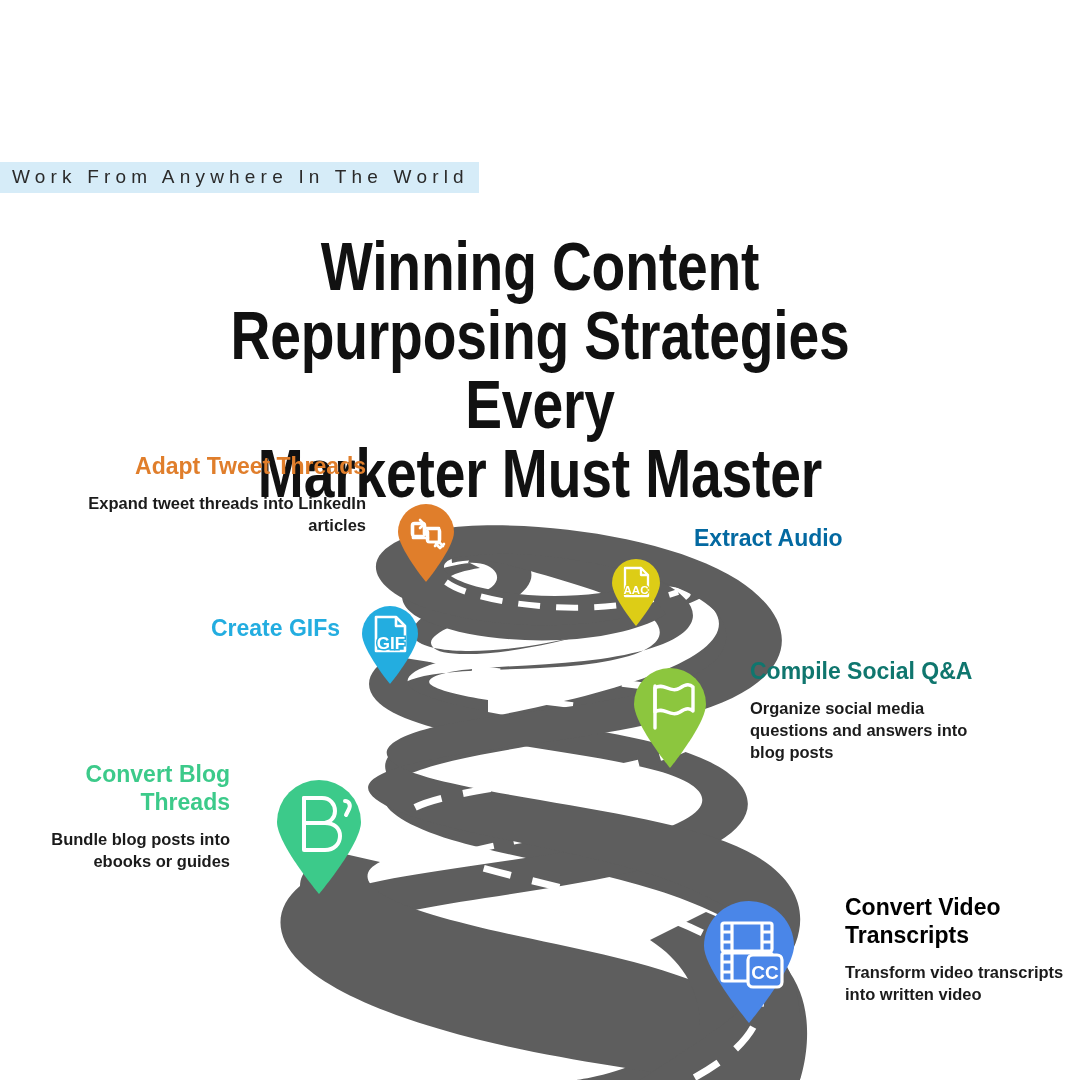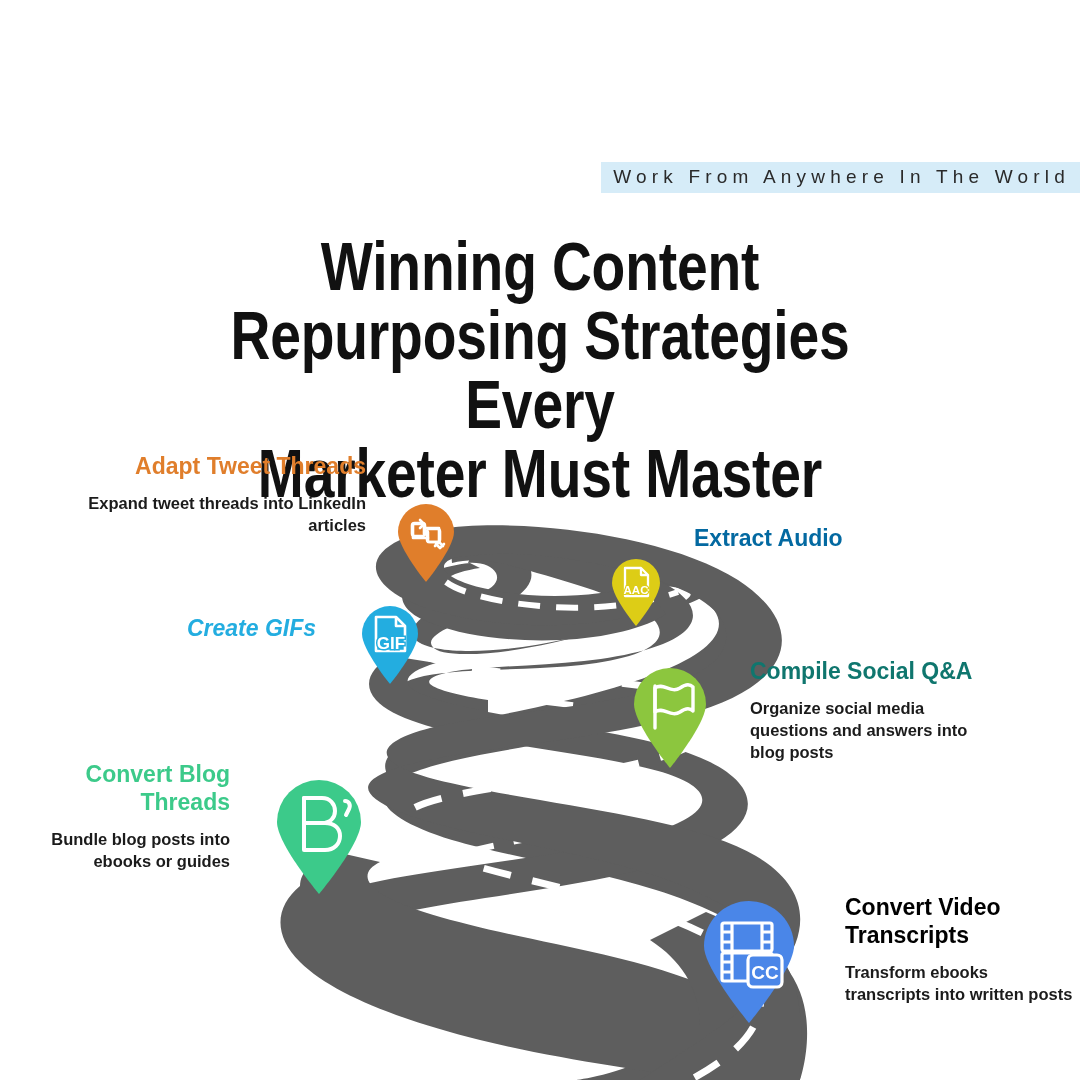--- a/index.html
+++ b/index.html
@@ -19,21 +19,21 @@
     background: #ffffff;
     overflow: hidden;
   }
 
   
   .kicker-wrap {
     position: absolute;
     left: 0;
     top: 162px;
     width: 1080px;
-    text-align: right;
+    text-align: left;
   }
   .kicker {
     display: inline-block;
     background: #d6ecf8;
     color: #2a2a2a;
     font-family: "Liberation Sans", sans-serif;
     font-size: 19px;
     font-weight: 400;
     letter-spacing: 5.2px;
     padding: 4px 10px 5px 12px;
@@ -408,32 +408,32 @@
 
   <div class="callout align-right" style="left:66px; top:452px; width:300px;">
     <p class="c-title" style="color:#e07e2b;">Adapt Tweet Threads</p>
     <p class="c-desc">Expand tweet threads into LinkedIn articles</p>
   </div>
 
   <div class="callout align-left" style="left:694px; top:524px; width:290px;">
     <p class="c-title" style="color:#0369a1;">Extract Audio</p>
   </div>
 
-  <div class="callout align-right" style="left:48px; top:614px; width:268px;font-style:italic;">
+  <div class="callout align-right" style="left:72px; top:614px; width:268px;">
     <p class="c-title" style="color:#23ade0;">Create GIFs</p>
   </div>
 
   <div class="callout align-left" style="left:750px; top:657px; width:240px;">
     <p class="c-title" style="color:#0f766e;">Compile Social Q&amp;A</p>
     <p class="c-desc">Organize social media questions and answers into blog posts</p>
   </div>
 
   <div class="callout align-right" style="left:20px; top:760px; width:210px;">
     <p class="c-title" style="color:#3cca8a;">Convert Blog Threads</p>
     <p class="c-desc">Bundle blog posts into ebooks or guides</p>
   </div>
 
   <div class="callout align-left" style="left:845px; top:893px; width:230px;">
     <p class="c-title" style="color:#000000;">Convert Video Transcripts</p>
-    <p class="c-desc">Transform ebooks transcripts into written posts</p>
+    <p class="c-desc">Transform video transcripts into written video</p>
   </div>
 
 </div>
 
 </body></html>

